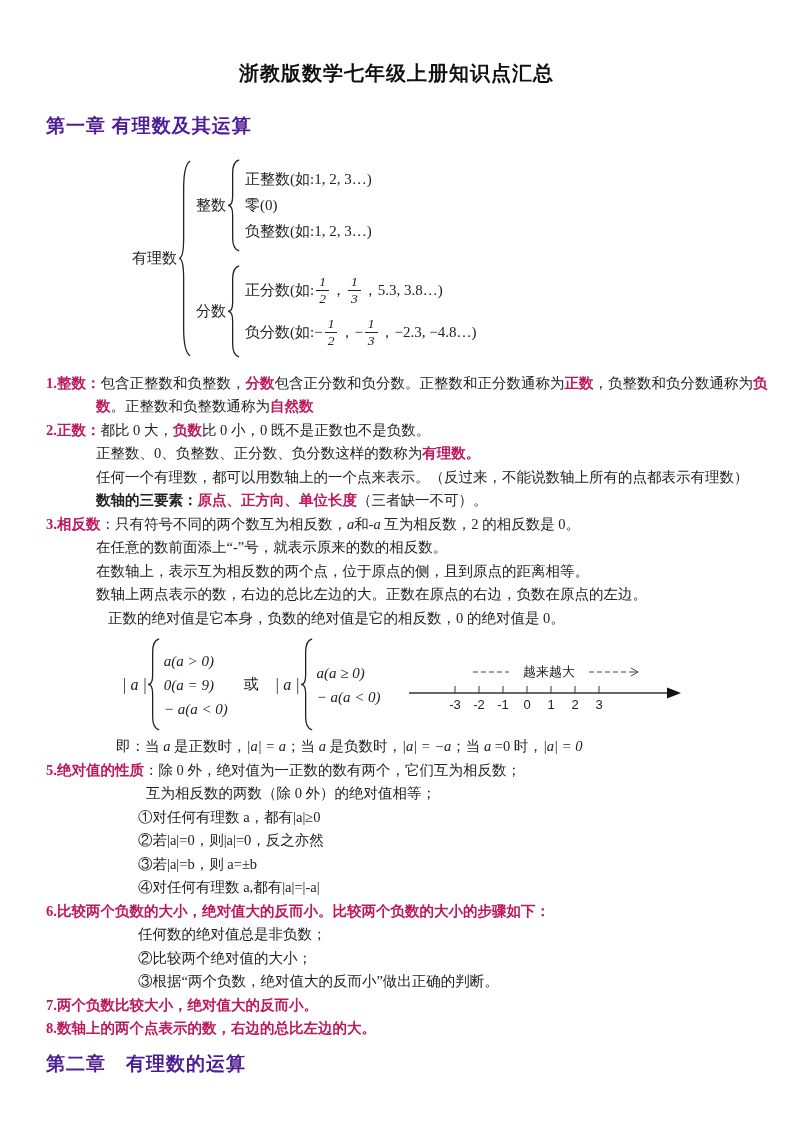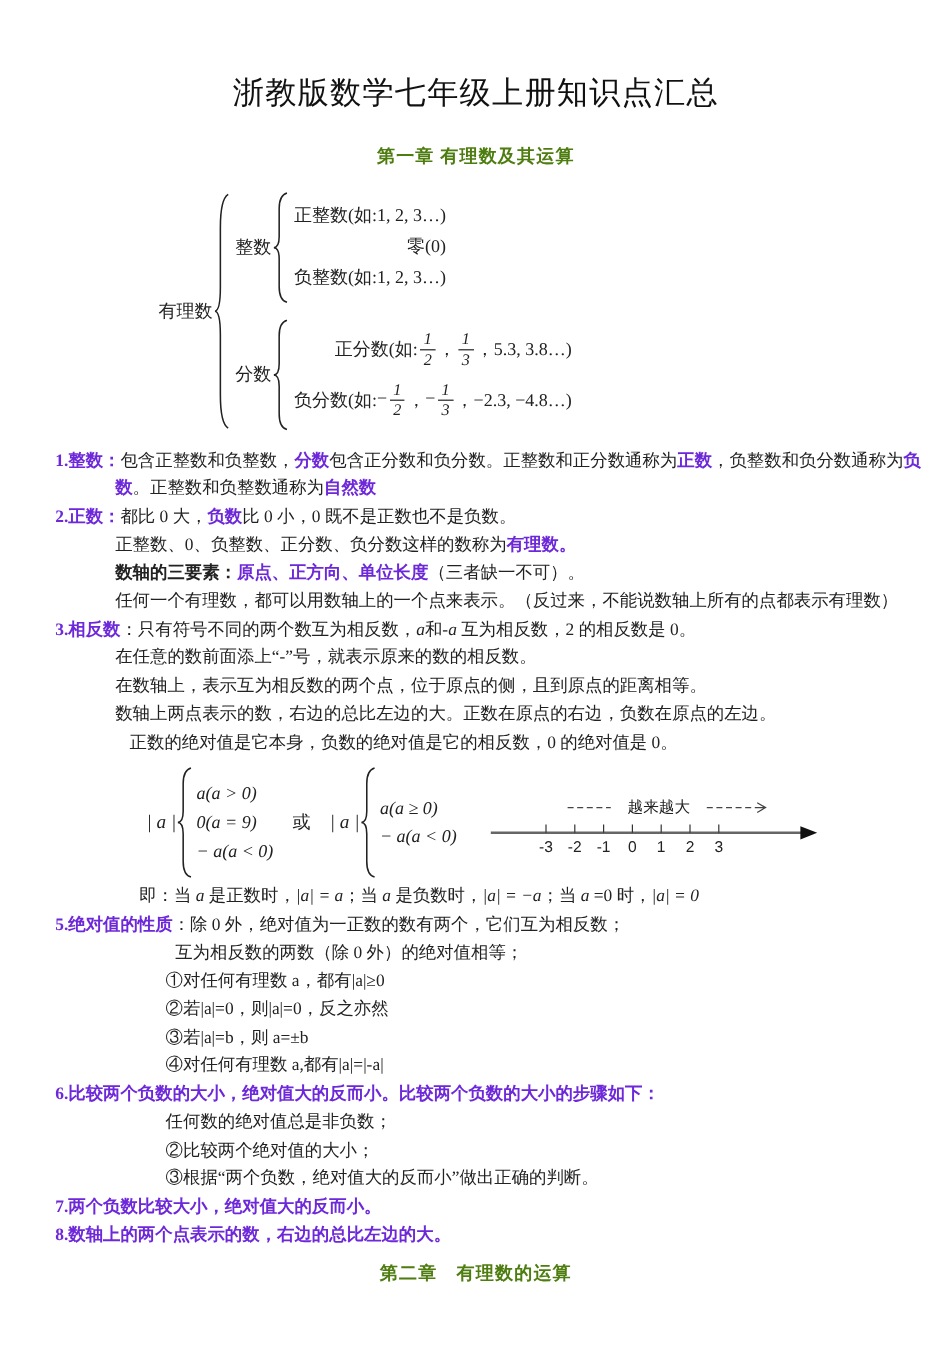--- a/index.html
+++ b/index.html
@@ -1,46 +1,46 @@
 <!DOCTYPE html>
 <html><head>
 <meta charset="utf-8">
 <style>
   html,body{margin:0;padding:0;background:#ffffff;}
   body{width:793px;font-family:"Liberation Serif","DejaVu Serif",serif;color:#222;}
   .page{width:793px;height:1122px;box-sizing:border-box;padding:60px 46px 20px 46px;overflow:hidden;background:#fff;}
 
-  .doc-title{font-size:26px;font-weight:normal;text-align:center;margin:0 0 26px 0;color:#111;letter-spacing:1px;}
-  .chapter-title{font-size:15px;font-weight:bold;text-align:center;margin:0 0 20px 0;color:#4d7c0f;letter-spacing:1px;}
+  .doc-title{font-size:20px;font-weight:bold;text-align:center;margin:0 0 26px 0;color:#111;letter-spacing:1px;}
+  .chapter-title{font-size:19px;font-weight:bold;margin:0 0 20px 0;color:#4c1d95;letter-spacing:1px;}
   .chapter-title.ch2{margin:10px 0 12px 0;}
 
   
   .tree{display:flex;align-items:center;margin:0 0 14px 86px;font-size:15px;}
   .tree-root{margin-right:2px;text-align:right;}
   .brace-box{align-self:stretch;width:13px;display:flex;}
   .brace-box svg{width:100%;height:100%;}
   .tree-groups{display:flex;flex-direction:column;}
   .tree-group{display:flex;align-items:center;}
   .tree-group + .tree-group{margin-top:13px;}
   .tree-label{margin:0 2px 0 4px;}
-  .tree-items{display:flex;flex-direction:column;padding-left:4px;align-items:flex-end;}
+  .tree-items{display:flex;flex-direction:column;padding-left:4px;}
   .ti{line-height:26px;}
   .fline{height:42px;display:flex;align-items:center;white-space:nowrap;}
   .frac{display:inline-flex;flex-direction:column;align-items:center;margin:0 2px;font-size:13.5px;line-height:1.15;font-style:italic;}
   .frac .num{border-bottom:1.2px solid #222;padding:0 3px;}
   .fsign{font-style:normal;}
 
   
   .ln{font-size:14.5px;line-height:23.5px;white-space:nowrap;}
   .ind1{padding-left:50px;}
   .ind2{padding-left:62px;}
   .ind3{padding-left:70px;}
   .ind4{padding-left:92px;}
   .ind5{padding-left:100px;}
-  .rb{color:#6d28d9;font-weight:bold;}
+  .rb{color:#be185d;font-weight:bold;}
   .b{font-weight:bold;}
   .i{font-style:italic;}
   .m{font-style:italic;}
 
   
   .abs-row{display:flex;align-items:center;margin:8px 0 4px 76px;}
   .pw{display:flex;align-items:center;}
   .pw-head{font-style:italic;font-size:16px;margin-right:1px;}
   .pw-lines{display:flex;flex-direction:column;padding-left:3px;}
   .pw-lines div{line-height:24px;font-size:15px;font-style:italic;white-space:nowrap;}
@@ -120,22 +120,22 @@
   </div>
 
   <div>
     <div class="ln"><span class="rb">1.整数：</span><span>包含正整数和负整数，</span><span class="rb">分数</span><span>包含正分数和负分数。正整数和正分数通称为</span><span class="rb">正数</span><span>，负整数和负分数通称为</span><span class="rb">负</span></div>
     <div class="ln ind1"><span class="rb">数</span><span>。正整数和负整数通称为</span><span class="rb">自然数</span></div>
   </div>
 
   <div>
     <div class="ln"><span class="rb">2.正数：</span><span>都比 0 大，</span><span class="rb">负数</span><span>比 0 小，0 既不是正数也不是负数。</span></div>
     <div class="ln ind1"><span>正整数、0、负整数、正分数、负分数这样的数称为</span><span class="rb">有理数。</span></div>
+    <div class="ln ind1"><span>任何一个有理数，都可以用数轴上的一个点来表示。（反过来，不能说数轴上所有的点都表示有理数）</span></div>
     <div class="ln ind1"><span class="b">数轴的三要素：</span><span class="rb">原点、正方向、单位长度</span><span>（三者缺一不可）。</span></div>
-    <div class="ln ind1"><span>任何一个有理数，都可以用数轴上的一个点来表示。（反过来，不能说数轴上所有的点都表示有理数）</span></div>
   </div>
 
   <div>
     <div class="ln"><span class="rb">3.相反数</span><span>：只有符号不同的两个数互为相反数，</span><span class="i">a</span><span>和</span><span class="i">-a</span><span> 互为相反数，2 的相反数是 0。</span></div>
     <div class="ln ind1"><span>在任意的数前面添上“-”号，就表示原来的数的相反数。</span></div>
     <div class="ln ind1"><span>在数轴上，表示互为相反数的两个点，位于原点的侧，且到原点的距离相等。</span></div>
     <div class="ln ind1"><span>数轴上两点表示的数，右边的总比左边的大。正数在原点的右边，负数在原点的左边。</span></div>
   </div>
 
   <div>

